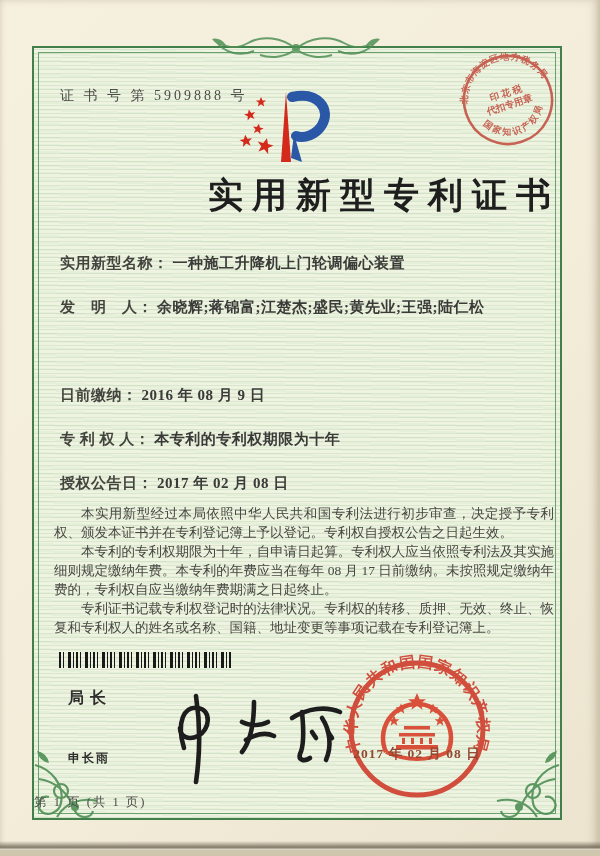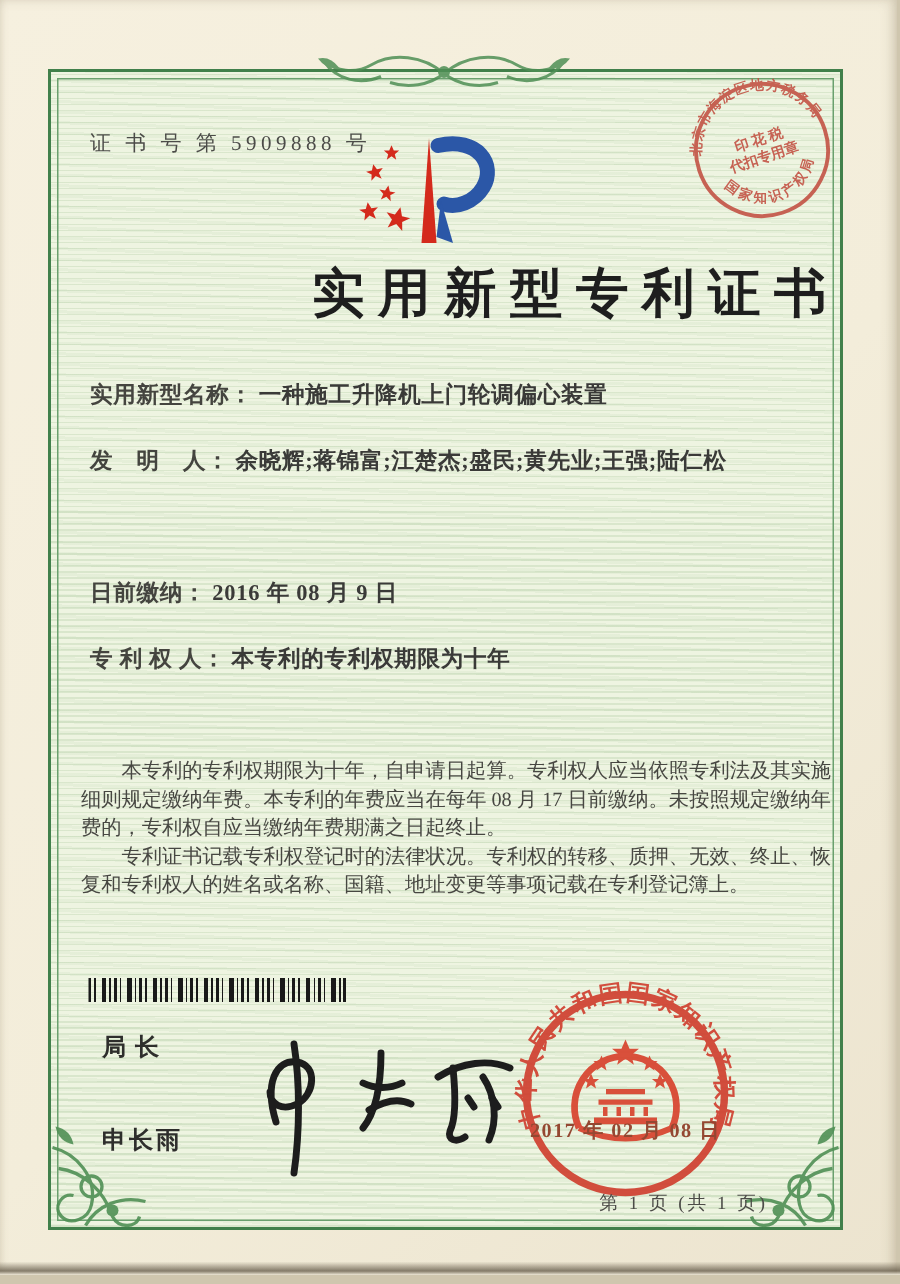--- a/index.html
+++ b/index.html
@@ -50,30 +50,30 @@
   .barcode {
     left:25px; top:604px; width:172px; height:16px;
     background:repeating-linear-gradient(90deg,
       #191919 0 2px, transparent 2px 4px,
       #191919 4px 5px, transparent 5px 9px,
       #191919 9px 12px, transparent 12px 14px,
       #191919 14px 15px, transparent 15px 17px);
   }
   .sig-title { left:34px; top:640px; font-size:16px; letter-spacing:6px; color:#2e2e2c;
     font-family:Liberation Serif, serif; font-weight:700; }
-  .sig-name  { left:34px; top:702px; font-size:16px; letter-spacing:2px; color:#2e2e2c;
+  .sig-name  { left:34px; top:702px; font-size:12px; letter-spacing:2px; color:#2e2e2c;
     font-family:"Liberation Sans","DejaVu Sans",sans-serif; font-weight:700; }
   .handwriting { left:116px; top:640px; }
   .seal { left:306px; top:604px; }
   .tax-stamp { left:424px; top:2px; }
   .flourish-top { left:162px; top:-15px; }
   .corner-bl { left:-3px; bottom:-3px; }
   .corner-br { right:-3px; bottom:-3px; transform:scaleX(-1); }
   .footer {
-    left:0; top:746px; width:530px; text-align:right; padding-right:52px;
+    left:0; top:746px; width:530px; text-align:left; padding-right:52px;
     font-size:12.5px; letter-spacing:2px; color:#4c4c48;
   }
 </style>
 </head>
 <body>
 
 <svg width="0" height="0" style="position:absolute" aria-hidden="true">
   <defs>
     <path id="star" d="M0,-6 L1.8,-1.9 L6,-1.9 L2.6,0.9 L3.7,5.2 L0,2.5 L-3.7,5.2 L-2.6,0.9 L-6,-1.9 L-1.8,-1.9 Z"></path>
   </defs>
@@ -138,22 +138,26 @@
     </div>
     <div class="abs field f1">
       <span class="lbl">发　明　人：</span><span class="val">余晓辉;蒋锦富;江楚杰;盛民;黄先业;王强;陆仁松</span>
     </div>
     <div class="abs field f3">
       <span class="lbl">日前缴纳：</span><span class="val">2016 年 08 月 9 日</span>
     </div>
     <div class="abs field f4">
       <span class="lbl">专 利 权 人：</span><span class="val">本专利的专利权期限为十年</span>
     </div>
+    <div class="abs field f5">
+      <span class="lbl">授权公告日：</span><span class="val">2017 年 02 月 08 日</span>
+    </div>
 
     <div class="abs paras">
+      <p>本实用新型经过本局依照中华人民共和国专利法进行初步审查，决定授予专利权、颁发本证书并在专利登记簿上予以登记。专利权自授权公告之日起生效。</p>
       <p>本专利的专利权期限为十年，自申请日起算。专利权人应当依照专利法及其实施细则规定缴纳年费。本专利的年费应当在每年 08 月 17 日前缴纳。未按照规定缴纳年费的，专利权自应当缴纳年费期满之日起终止。</p>
       <p>专利证书记载专利权登记时的法律状况。专利权的转移、质押、无效、终止、恢复和专利权人的姓名或名称、国籍、地址变更等事项记载在专利登记簿上。</p>
     </div>
 
     <div class="abs barcode"></div>
 
     <div class="abs sig-title">局长</div>
     <div class="abs sig-name">申长雨</div>
 
     <svg class="abs handwriting" width="200" height="100" viewBox="0 0 200 100">

